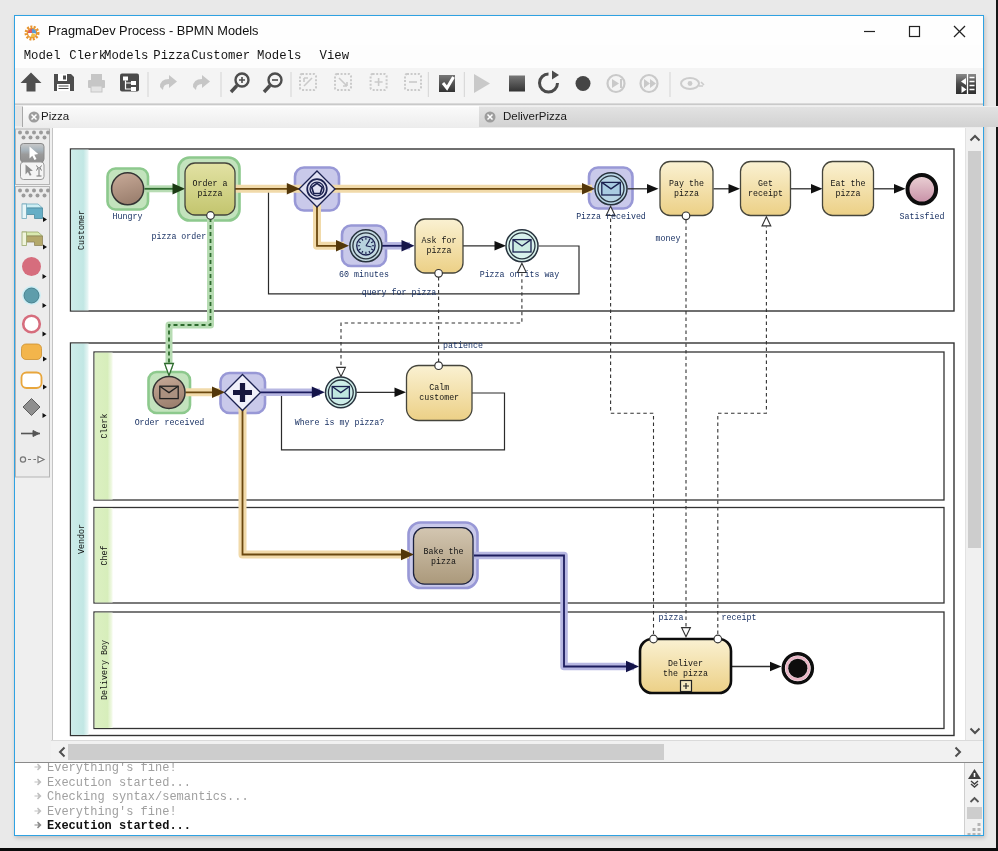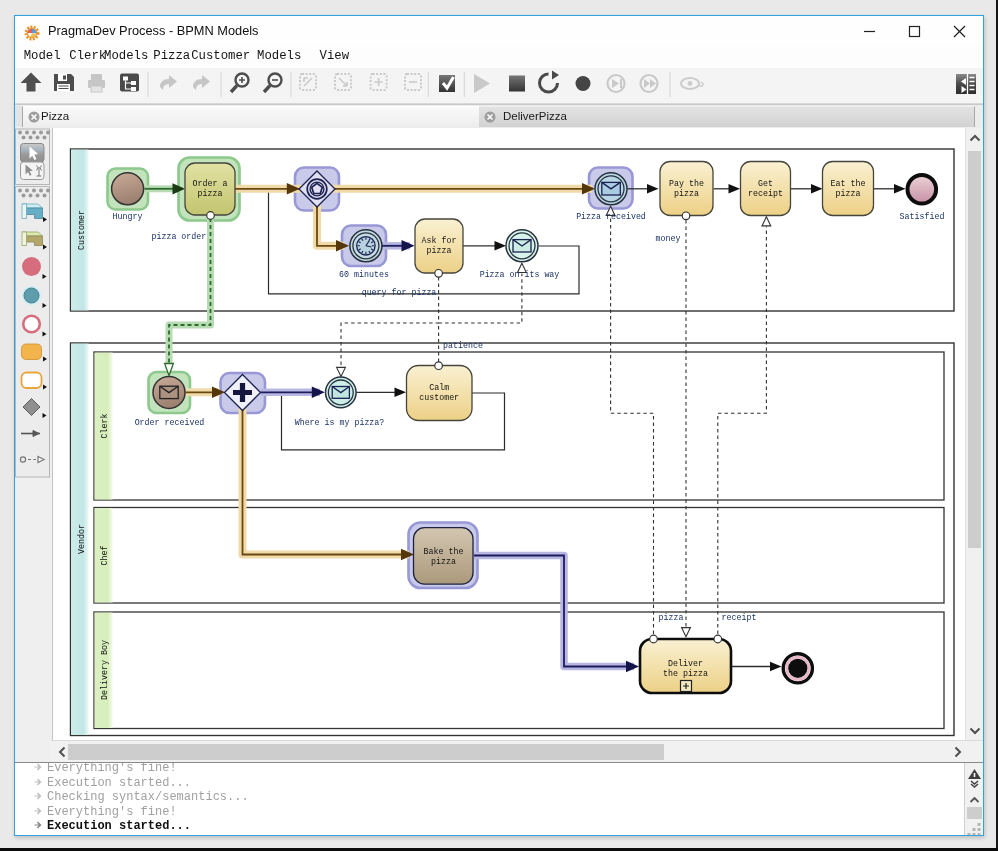--- a/index.html
+++ b/index.html
@@ -11,21 +11,21 @@
 #titlebar{position:absolute;left:0;top:0;width:968px;height:29px;background:#fefefe;}
 #title{position:absolute;left:33px;top:7px;font-size:12.8px;color:#101010;}
 #menubar{position:absolute;left:0;top:29px;width:968px;height:23px;background:#fdfdfd;font-family:Liberation Mono, monospace;}
 #menubar span{position:absolute;top:4px;font-size:12.3px;color:#141414;}
 #toolbar{position:absolute;left:0;top:52px;width:968px;height:35px;background:#f4f4f4;
  border-bottom:1px solid #d9d9d9;}
 #tabbar{position:absolute;left:0;top:88px;width:968px;height:23px;background:#ececec;
  border-top:1px solid #c9c9c9;border-bottom:1px solid #9d9d9d;}
 .tab{position:absolute;top:1px;height:20px;border-right:1px solid #a8a8a8;font-size:11.5px;color:#1a1a1a;}
 #tab1{left:7px;width:456px;background:linear-gradient(#fafafa,#ededed);border-left:1px solid #a8a8a8;border-top:1px solid #fff;}
-#tab2{left:464px;width:495px;background:linear-gradient(#e2e2e2,#d2d2d2);border-top:1px solid #efefef;}
+#tab2{left:464px;width:495px;background:linear-gradient(#e2e2e2,#d2d2d2);border-top:1px solid #efefef;padding-left:24px;}
 #tabstrip{position:absolute;left:0;top:1px;width:7px;height:20px;background:#e4e4e4;}
 .tabtxt{position:absolute;left:18px;top:3px;}
 #main{position:absolute;left:0;top:112px;width:968px;height:588px;background:#84cc16;}
 #palette{position:absolute;left:0;top:0;width:37px;height:612px;background:#efefef;border-right:1px solid #c4c4c4;}
 #canvas{position:absolute;left:37px;top:0;width:913px;height:612px;background:#ffffff;overflow:hidden;}
 #vscroll{position:absolute;left:950px;top:0;width:17px;height:612px;background:#f0f0f0;border-left:1px solid #e2e2e2;}
 #vthumb{position:absolute;left:2px;top:23px;width:13px;height:397px;background:#cdcdcd;}
 #hscrollrow{position:absolute;left:36px;top:724px;width:932px;height:22px;background:#f1f1f1;border-top:1px solid #dadada;}
 #palext{position:absolute;left:0;top:724px;width:36px;height:22px;background:#efefef;border-right:1px solid #b5b5b5;}
 #hthumb{position:absolute;left:17px;top:3px;width:596px;height:16px;background:#cdcdcd;}

